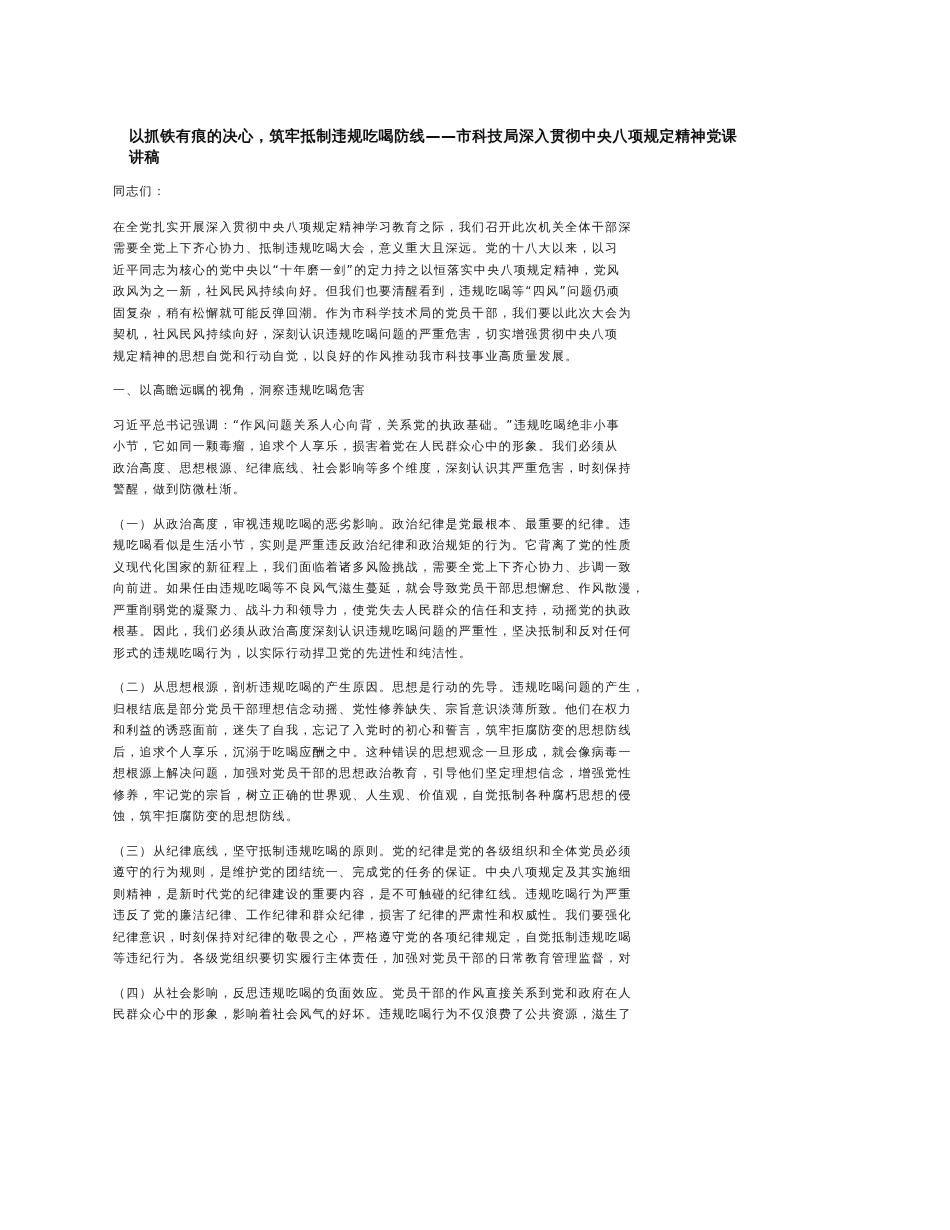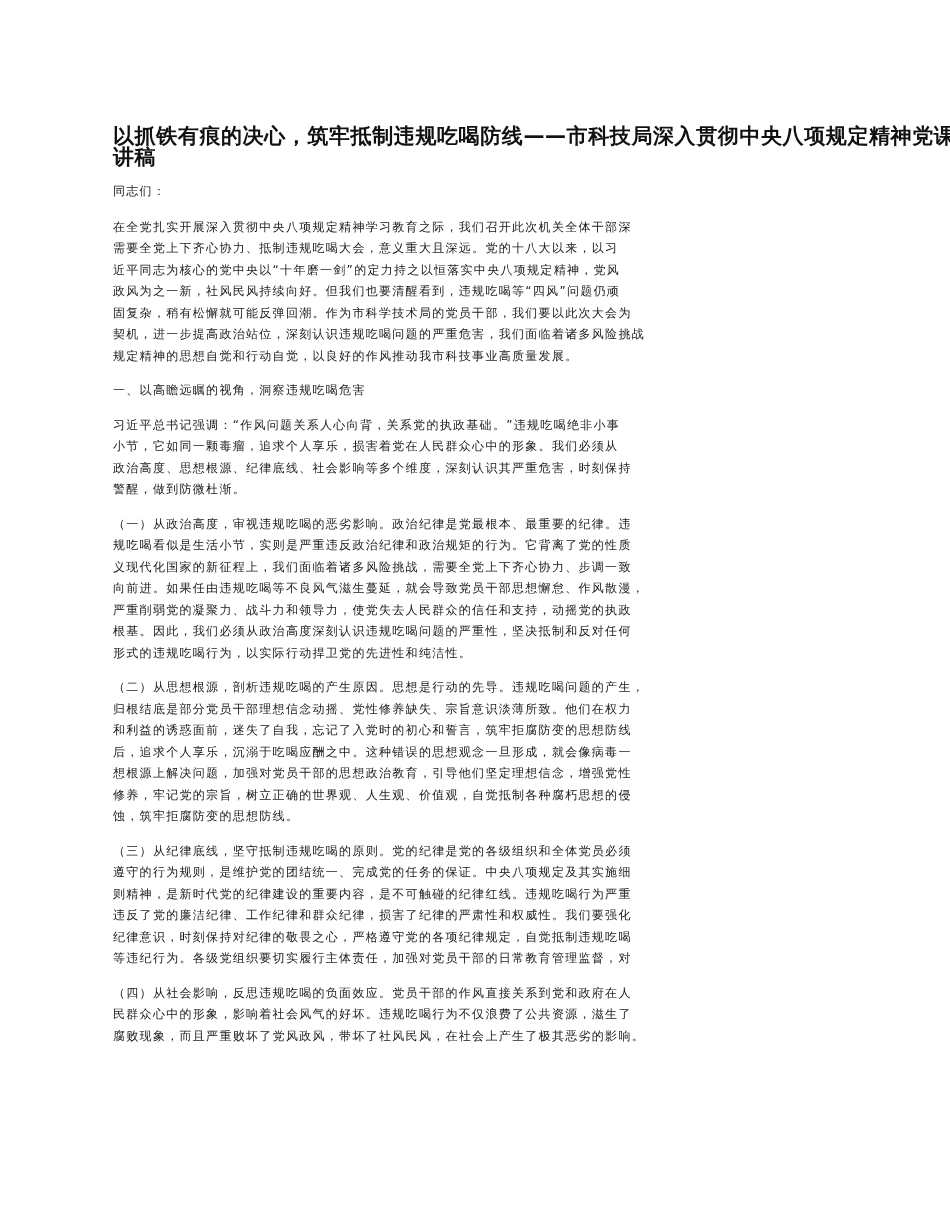--- a/index.html
+++ b/index.html
@@ -16,23 +16,23 @@
     color: #111111;
   }
   .page {
     position: absolute;
     left: 113px;
     top: 126px;
     width: 740px;
   }
   .title {
     font-weight: bold;
-    font-size: 21px;
+    font-size: 15px;
     line-height: 21px;
-    margin: 0 0 13px 0;
+    margin: 0 0 13px 16px;
     white-space: nowrap;
   }
   .para {
     font-size: 12px;
     line-height: 21.5px;
     margin: 0 0 13px 0;
     color: #1a1a1a;
   }
   .line {
     display: block;
@@ -55,21 +55,21 @@
     <span class="line">同志们：</span>
   </p>
 
   <div id="paragraphs">
       <p class="para">
         <span class="line">在全党扎实开展深入贯彻中央八项规定精神学习教育之际，我们召开此次机关全体干部深</span>
         <span class="line">需要全党上下齐心协力、抵制违规吃喝大会，意义重大且深远。党的十八大以来，以习</span>
         <span class="line">近平同志为核心的党中央以“十年磨一剑”的定力持之以恒落实中央八项规定精神，党风</span>
         <span class="line">政风为之一新，社风民风持续向好。但我们也要清醒看到，违规吃喝等“四风”问题仍顽</span>
         <span class="line">固复杂，稍有松懈就可能反弹回潮。作为市科学技术局的党员干部，我们要以此次大会为</span>
-        <span class="line">契机，进一步提高政治站位，深刻认识违规吃喝问题的严重危害，我们面临着诸多风险挑战</span>
+        <span class="line">契机，社风民风持续向好，深刻认识违规吃喝问题的严重危害，切实增强贯彻中央八项</span>
         <span class="line">规定精神的思想自觉和行动自觉，以良好的作风推动我市科技事业高质量发展。</span>
       </p>
       <p class="para">
         <span class="line">一、以高瞻远瞩的视角，洞察违规吃喝危害</span>
       </p>
       <p class="para">
         <span class="line">习近平总书记强调：“作风问题关系人心向背，关系党的执政基础。”违规吃喝绝非小事</span>
         <span class="line">小节，它如同一颗毒瘤，追求个人享乐，损害着党在人民群众心中的形象。我们必须从</span>
         <span class="line">政治高度、思想根源、纪律底线、社会影响等多个维度，深刻认识其严重危害，时刻保持</span>
         <span class="line">警醒，做到防微杜渐。</span>
@@ -96,16 +96,15 @@
         <span class="line">（三）从纪律底线，坚守抵制违规吃喝的原则。党的纪律是党的各级组织和全体党员必须</span>
         <span class="line">遵守的行为规则，是维护党的团结统一、完成党的任务的保证。中央八项规定及其实施细</span>
         <span class="line">则精神，是新时代党的纪律建设的重要内容，是不可触碰的纪律红线。违规吃喝行为严重</span>
         <span class="line">违反了党的廉洁纪律、工作纪律和群众纪律，损害了纪律的严肃性和权威性。我们要强化</span>
         <span class="line">纪律意识，时刻保持对纪律的敬畏之心，严格遵守党的各项纪律规定，自觉抵制违规吃喝</span>
         <span class="line">等违纪行为。各级党组织要切实履行主体责任，加强对党员干部的日常教育管理监督，对</span>
       </p>
       <p class="para">
         <span class="line">（四）从社会影响，反思违规吃喝的负面效应。党员干部的作风直接关系到党和政府在人</span>
         <span class="line">民群众心中的形象，影响着社会风气的好坏。违规吃喝行为不仅浪费了公共资源，滋生了</span>
-        <span class="line">腐败现象，而且严重败坏了党风政风，带坏了社风民风，在社会上产生了极其恶劣的影响。</span>
       </p>
     </div>
 </div>
 
 </body></html>

